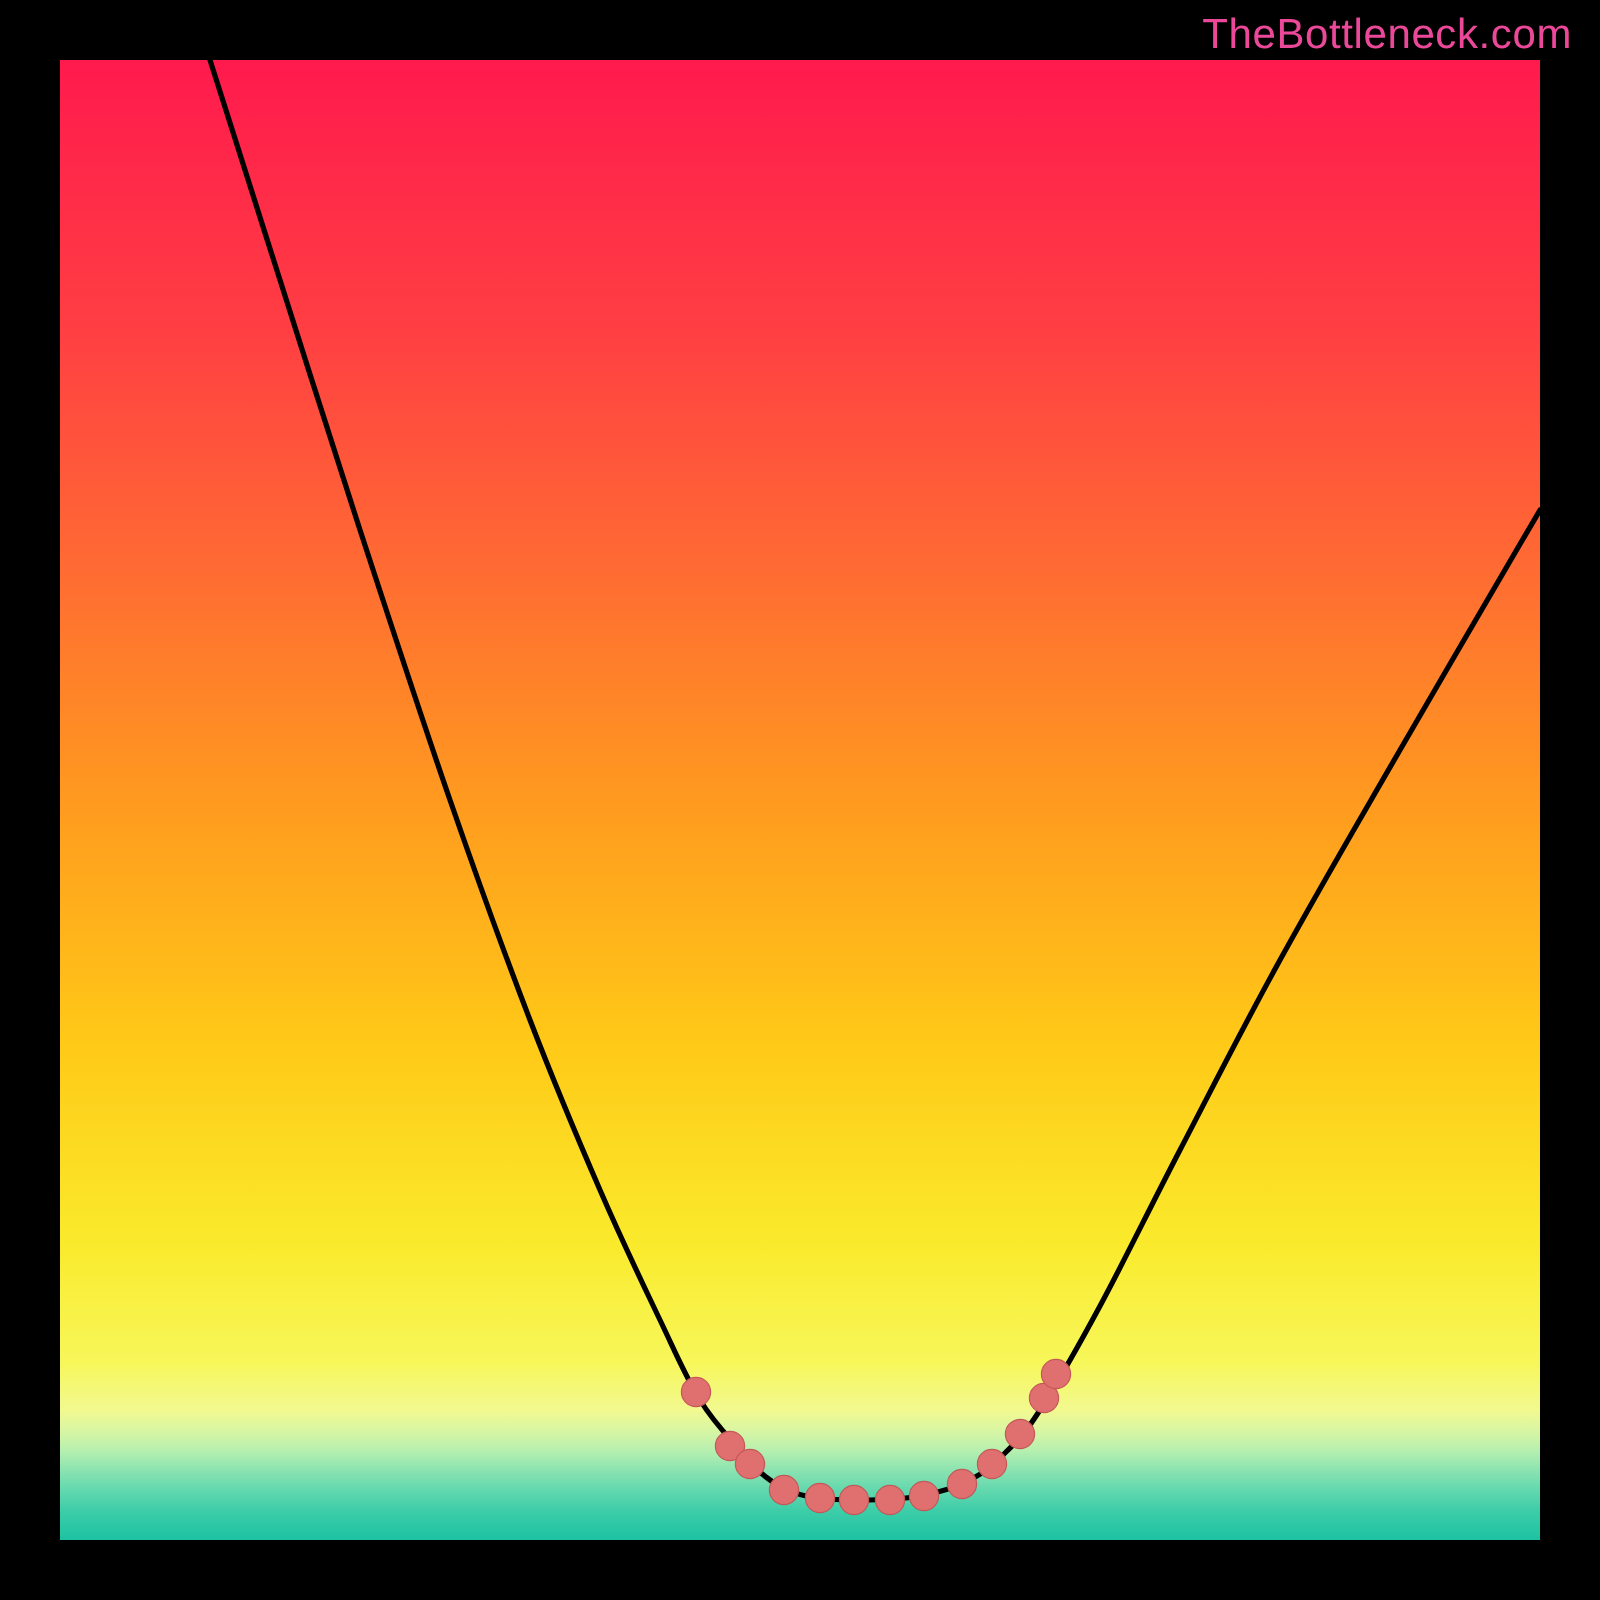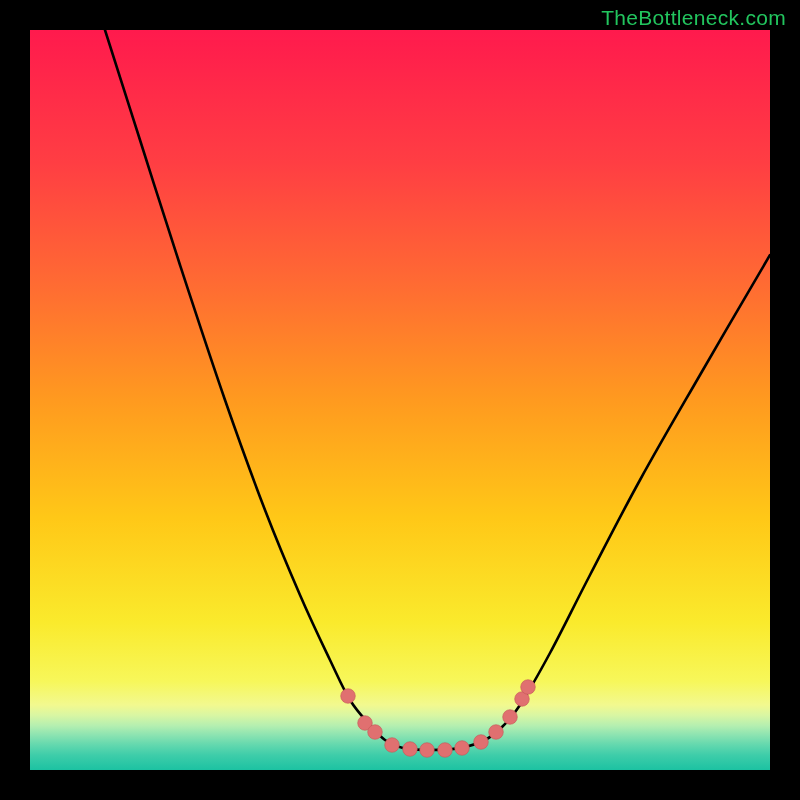--- a/index.html
+++ b/index.html
@@ -39,21 +39,21 @@
         #8be3b1 95.3%,
         #63d8ae 96.6%,
         #3ecda9 98%,
         #1cc2a2 100%
       );
   }
   .watermark {
     position: absolute;
     top: 6px;
     right: 14px;
-    color: #22c55e;
+    color: #ec4899;
     font-size: 21px;
     letter-spacing: 0.3px;
     user-select: none;
   }
   svg.curve {
     position: absolute;
     inset: 0;
   }
   svg.dots {
     position: absolute;

